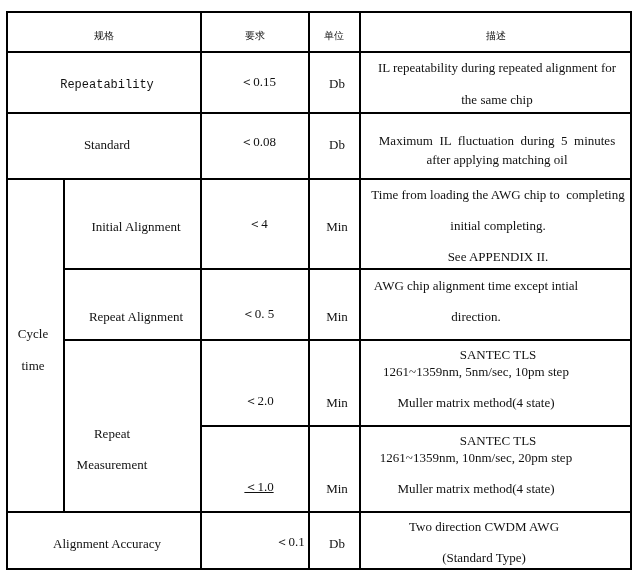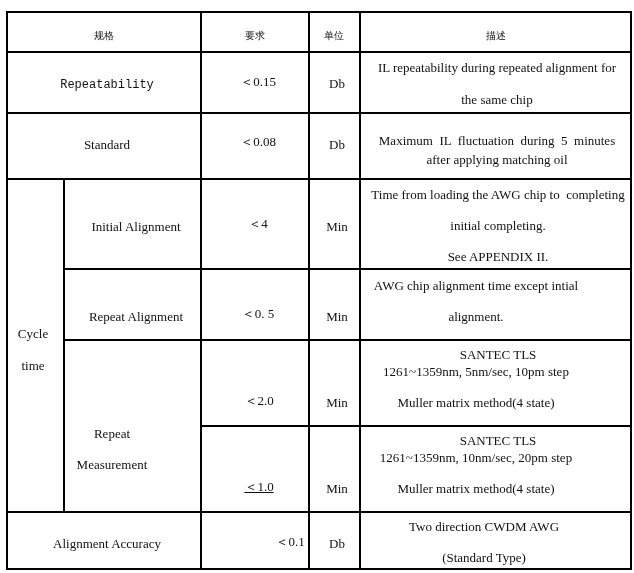--- a/index.html
+++ b/index.html
@@ -59,21 +59,21 @@
   <div class="t c" style="left:258px;top:216px;">＜4</div>
   <div class="t c" style="left:337px;top:219px;">Min</div>
   <div class="t c" style="left:498px;top:187px;white-space:pre;">Time from loading the AWG chip to  completing</div>
   <div class="t c" style="left:498px;top:218px;">initial completing.</div>
   <div class="t c" style="left:498px;top:249px;">See APPENDIX II.</div>
 
   <div class="t c" style="left:136px;top:309px;">Repeat Alignment</div>
   <div class="t c" style="left:258px;top:306px;">＜0. 5</div>
   <div class="t c" style="left:337px;top:309px;">Min</div>
   <div class="t c" style="left:476px;top:278px;">AWG chip alignment time except intial</div>
-  <div class="t c" style="left:476px;top:309px;">alignment.</div>
+  <div class="t c" style="left:476px;top:309px;">direction.</div>
 
   <div class="t c" style="left:112px;top:426px;">Repeat</div>
   <div class="t c" style="left:112px;top:457px;">Measurement</div>
 
   <div class="t c" style="left:259px;top:393px;">＜2.0</div>
   <div class="t c" style="left:337px;top:395px;">Min</div>
   <div class="t c" style="left:498px;top:347px;">SANTEC TLS</div>
   <div class="t c" style="left:476px;top:364px;">1261~1359nm, 5nm/sec, 10pm step</div>
   <div class="t c" style="left:476px;top:395px;">Muller matrix method(4 state)</div>
 

